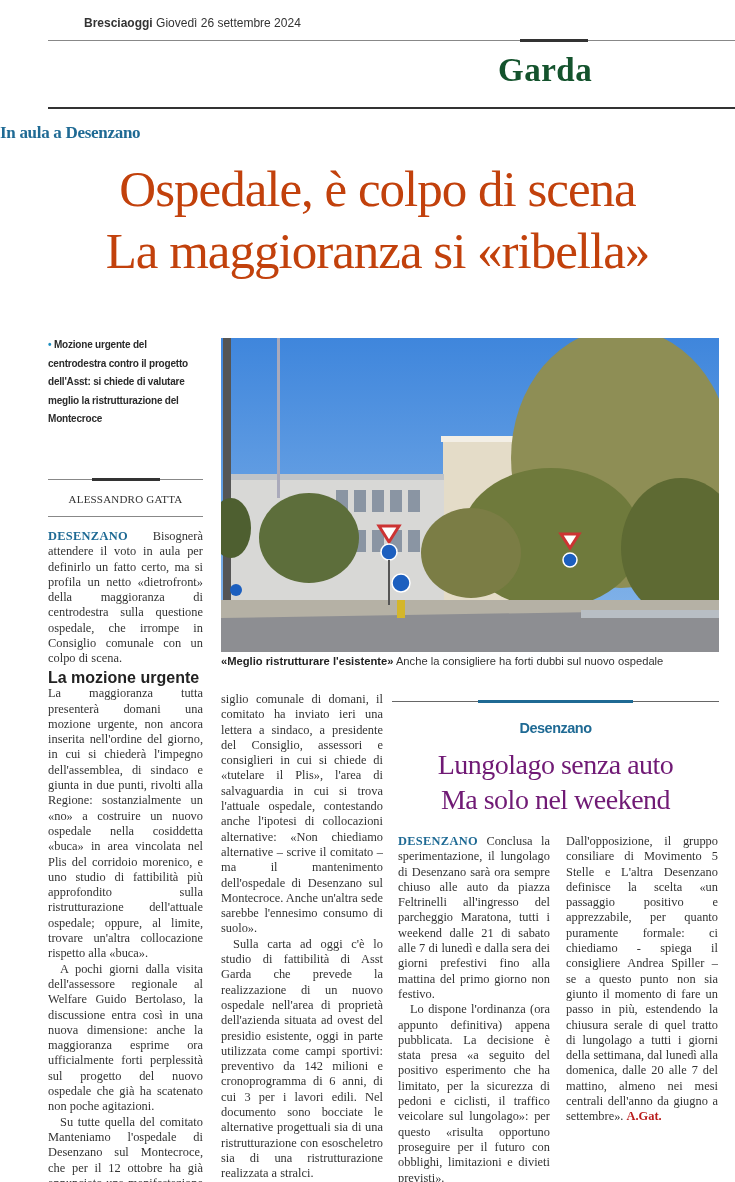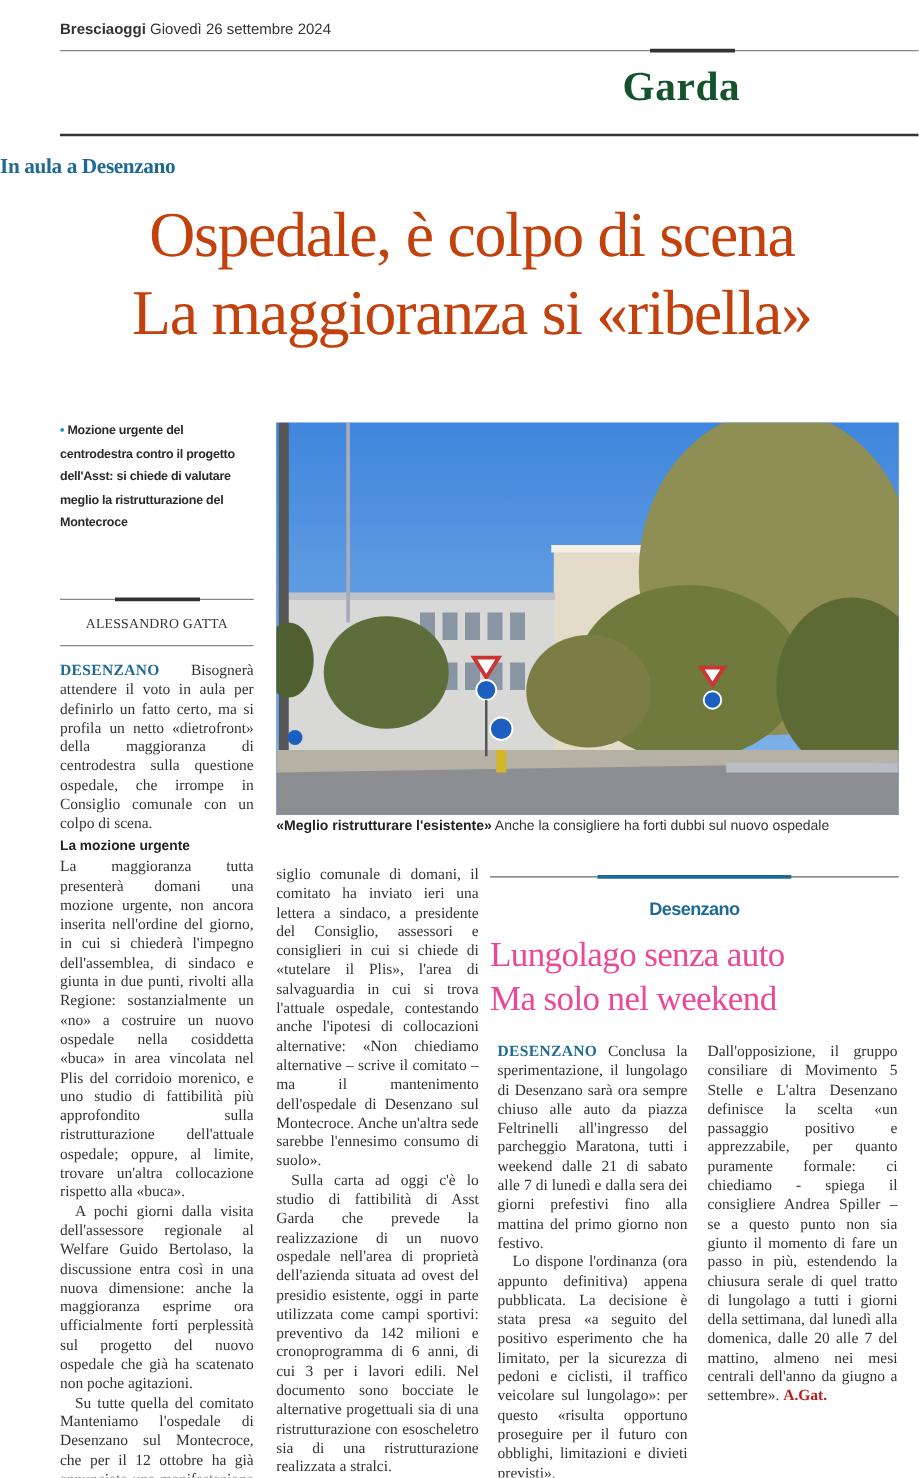--- a/index.html
+++ b/index.html
@@ -1,20 +1,20 @@
 <!DOCTYPE html>
 <html><head>
   <meta charset="utf-8">
   <style>
     * { box-sizing: border-box; margin: 0; padding: 0; }
     html, body { width: 735px; height: 1182px; background: #ffffff; overflow: hidden; }
     body { position: relative; font-family: "Liberation Serif", serif; color: #222; }
 
     .masthead { position: absolute; left: 48px; top: 16px; font-family: "Liberation Sans", sans-serif; font-size: 12px; color: #333; }
-    .masthead .paper { font-weight: bold; }
+    .masthead .paper { font-weight: bold; margin-left: 36px; }
     .top-rule { position: absolute; left: 48px; right: 0; top: 40px; height: 1px; background: #888; }
     .section-accent { position: absolute; left: 520px; width: 68px; top: 39px; height: 3px; background: #333; }
     .section-title { position: absolute; left: 498px; top: 52px; font-family: "Liberation Serif", serif; font-weight: bold; font-size: 33px; color: #14532d; letter-spacing: 0.5px; }
     .section-rule { position: absolute; left: 48px; right: 0; top: 107px; height: 2px; background: #333; }
 
     .kicker { position: absolute; left: 0; width: 735px; text-align: left; top: 123px; font-family: "Liberation Serif", serif; font-weight: bold; font-size: 17px; color: #1f6a94; letter-spacing: -0.3px; }
     .headline { position: absolute; left: 20px; width: 715px; text-align: center; font-family: "Liberation Serif", serif; font-size: 51px; line-height: 58px; color: #c2410c; letter-spacing: -1px; }
     .headline.l1 { top: 160px; }
     .headline.l2 { top: 222px; }
 
@@ -22,37 +22,37 @@
     .summary .bullet { color: #1f8fc0; }
     .byline-rule-top { position: absolute; left: 48px; width: 155px; top: 479px; height: 1px; background: #888; }
     .byline-accent { position: absolute; left: 92px; width: 68px; top: 478px; height: 3px; background: #333; }
     .byline { position: absolute; left: 48px; width: 155px; top: 493px; text-align: center; font-family: "Liberation Serif", serif; font-size: 11px; letter-spacing: 0.2px; color: #333; }
     .byline-rule-bottom { position: absolute; left: 48px; width: 155px; top: 516px; height: 1px; background: #888; }
 
     .col { position: absolute; font-family: "Liberation Serif", serif; font-size: 12.4px; line-height: 15.3px; color: #333; text-align: justify; hyphens: manual; }
     .col p { text-indent: 0; }
     .col p + p { text-indent: 12px; }
     .dateline { font-weight: bold; color: #1f6a94; letter-spacing: 0.3px; }
-    .subhead { font-family: "Liberation Sans", sans-serif; font-weight: bold; font-size: 11px; color: #222; margin-top: 10px; text-align: left; }
+    .subhead { font-family: "Liberation Sans", sans-serif; font-weight: bold; font-size: 16px; color: #222; margin-top: 10px; text-align: left; }
     .sign { font-weight: bold; color: #b91c1c; }
 
     .col-a1 { left: 48px; top: 529px; width: 155px; }
     .col-a2 { left: 48px; top: 683px; width: 155px; }
     .col-b { left: 221px; top: 692px; width: 162px; }
     .col-c { left: 398px; top: 834px; width: 152px; }
     .col-d { left: 566px; top: 834px; width: 152px; }
 
     .photo { position: absolute; left: 221px; top: 338px; width: 498px; height: 314px; overflow: hidden; background: #4b8fde; }
     .caption { position: absolute; left: 221px; top: 655px; width: 510px; font-family: "Liberation Sans", sans-serif; font-size: 11.2px; color: #333; white-space: nowrap; }
     .caption b { color: #222; }
 
     .box-rule { position: absolute; left: 392px; width: 327px; top: 701px; height: 1px; background: #666; }
     .box-accent { position: absolute; left: 478px; width: 155px; top: 700px; height: 3px; background: #1f6a94; }
     .box-kicker { position: absolute; left: 392px; width: 327px; top: 720px; text-align: center; font-family: "Liberation Sans", sans-serif; font-weight: bold; font-size: 14.5px; color: #1f6a94; letter-spacing: -0.5px; }
-    .box-head { position: absolute; left: 392px; width: 327px; text-align: left; font-family: "Liberation Serif", serif; font-size: 28px; line-height: 34px; color: #ec4899; letter-spacing: -0.5px; }
+    .box-head { position: absolute; left: 392px; width: 327px; text-align: center; font-family: "Liberation Serif", serif; font-size: 28px; line-height: 34px; color: #701a75; letter-spacing: -0.5px; }
     .box-head.l1 { top: 748px; }
     .box-head.l2 { top: 783px; }
   </style>
 </head>
 <body>
 
 <div class="masthead">
   <span class="paper">Bresciaoggi</span>
   <span>Giovedì 26 settembre 2024</span>
 </div>

